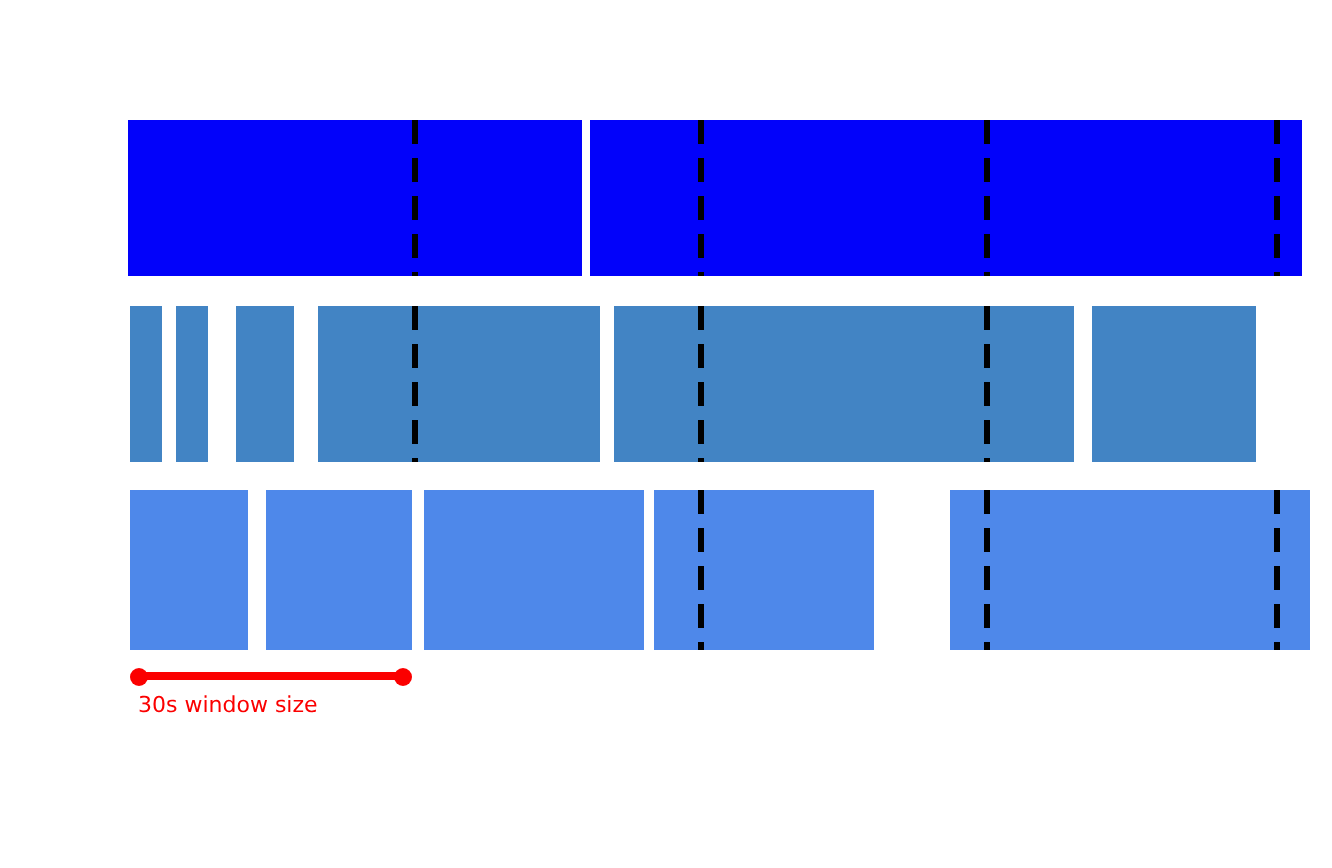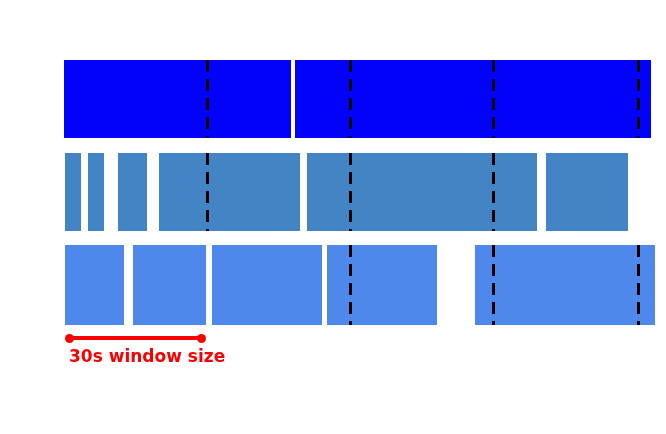--- a/index.html
+++ b/index.html
@@ -15,22 +15,22 @@
   .bar-segment { position: absolute; top: 0; height: 100%; }
   .window-marker {
     position: absolute; top: 0; width: 3px; height: 100%;
     background-image: repeating-linear-gradient(180deg,
       #000000 0px, #000000 12px, rgba(0,0,0,0) 12px, rgba(0,0,0,0) 19px);
   }
   .annotation-line { position: absolute; height: 4px; }
   .annotation-dot { position: absolute; width: 9px; height: 9px; border-radius: 50%; }
   .annotation-label {
     position: absolute;
-    font-size: 17px;
-    font-weight: bold;
+    font-size: 11px;
+    font-weight: normal;
     letter-spacing: 0px;
     white-space: nowrap;
   }
 </style>
 </head>
 <body>
 
 <div class="figure">
   <div id="tracks">
       <div class="track-row" style="top: 60px; height: 78px;">

